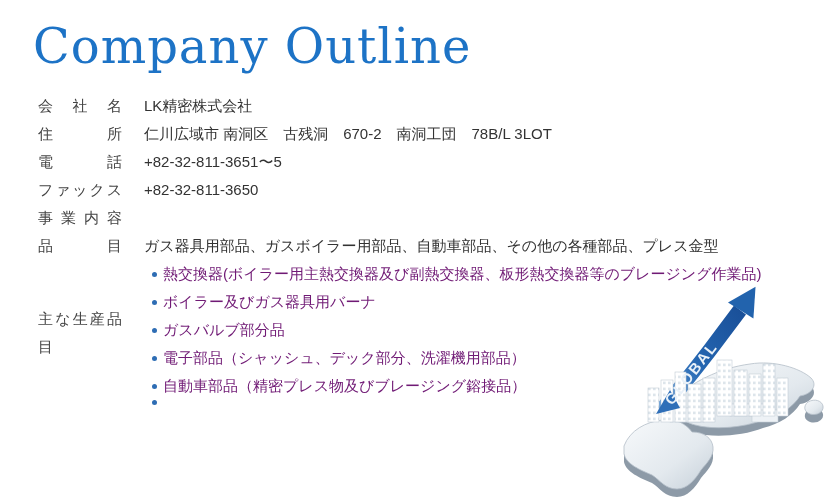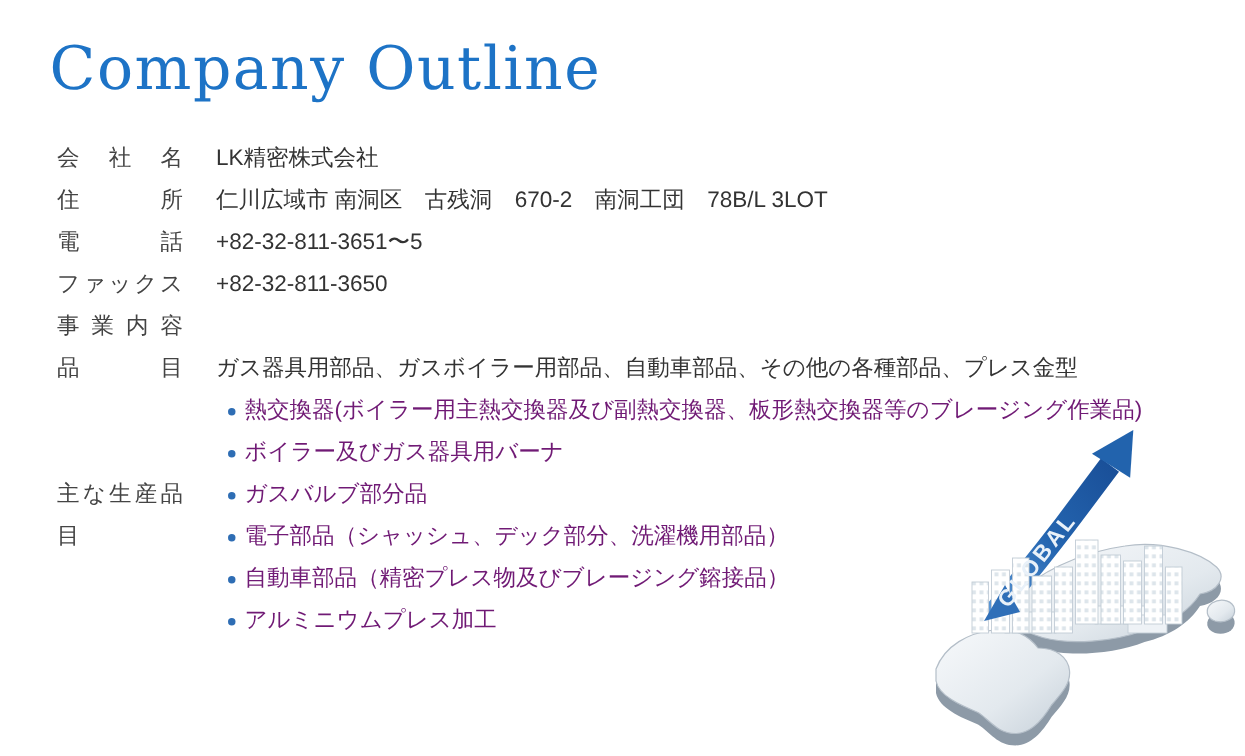--- a/index.html
+++ b/index.html
@@ -3,21 +3,21 @@
 <meta charset="utf-8">
 <style>
   html,body{margin:0;padding:0;background:#fff;}
   .slide{
     position:relative;width:830px;height:504px;background:#ffffff;overflow:hidden;
     font-family:"Liberation Sans","DejaVu Sans",sans-serif;
   }
   .page-title{
     position:absolute;left:33px;top:22px;
     font-family:"DejaVu Serif","Liberation Serif",serif;
-    font-size:40px;line-height:48px;color:#1d73c6;letter-spacing:1px;
+    font-size:48px;line-height:48px;color:#1d73c6;letter-spacing:1px;
     font-weight:normal;margin:0;
   }
   .content{position:absolute;left:38px;top:92px;width:760px;}
   .row{display:flex;align-items:center;font-size:15px;line-height:28px;}
   .row-label{
     flex:0 0 84px;width:84px;color:#444444;
     text-align:justify;text-align-last:justify;-moz-text-align-last:justify;
   }
   .row-value{margin-left:22px;color:#333333;white-space:pre-wrap;}
   .product-list{margin-left:30px;}
@@ -82,21 +82,20 @@
         <div class="product">
           <span class="bullet"></span>
           <span>電子部品（シャッシュ、デック部分、洗濯機用部品）</span>
         </div>
         <div class="product">
           <span class="bullet"></span>
           <span>自動車部品（精密プレス物及びブレージング鎔接品）</span>
         </div>
         <div class="product">
           <span class="bullet"></span>
-          <span>アルミニウムプレス加工</span>
         </div>
       </div>
     </div>
 
   </div>
 
   <div class="graphic">
     <svg viewBox="0 0 218 220" xmlns="http://www.w3.org/2000/svg">
       <defs>
         <linearGradient id="gMap" x1="0" y1="0" x2="1" y2="1">

